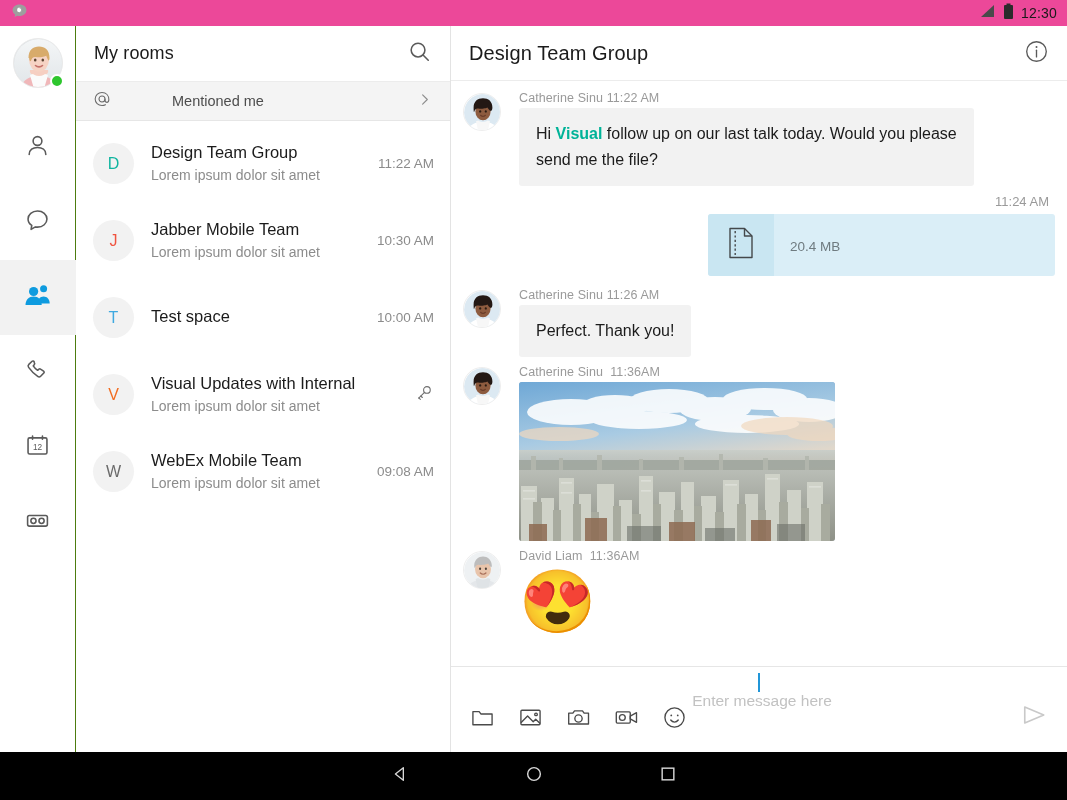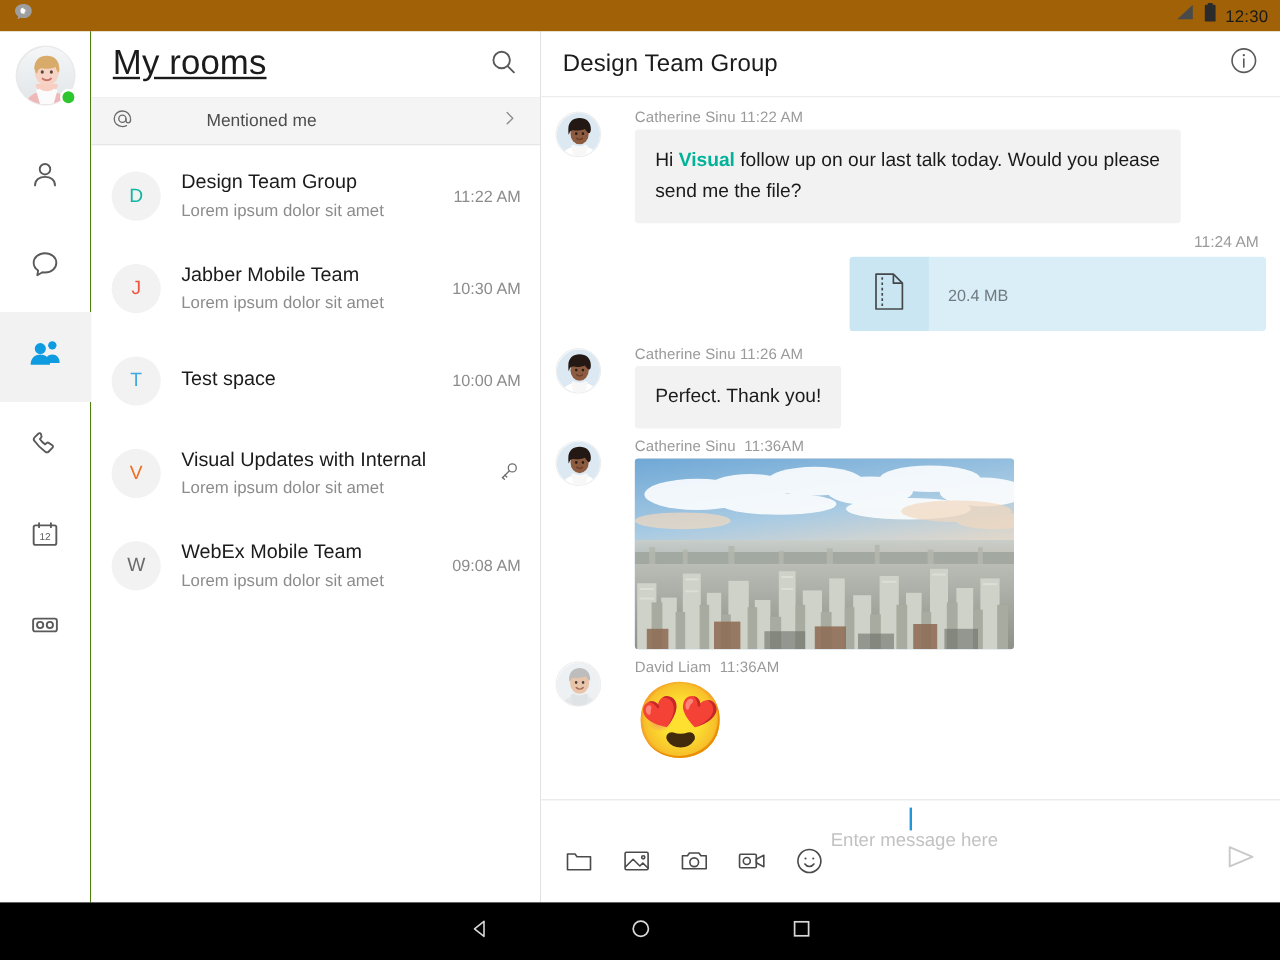--- a/index.html
+++ b/index.html
@@ -9,21 +9,21 @@
     background: #ffffff;
     overflow: hidden;
   }
 
   #app { position: relative; width: 1067px; height: 800px; }
 
   
   .statusbar {
     position: absolute; top: 0; left: 0;
     width: 1067px; height: 26px;
-    background: #a16207;
+    background: #ec4899;
     display: flex; align-items: center;
     padding: 0 10px;
     z-index: 20;
   }
   .statusbar .sb-left { display: flex; align-items: center; gap: 6px; }
   .statusbar .sb-spacer { flex: 1; }
   .statusbar .sb-right { display: flex; align-items: center; gap: 7px; }
   .sb-clock { font-size: 14px; color: #1a1a1a; letter-spacing: .2px; }
 
   
@@ -64,23 +64,22 @@
     border-right: 1px solid #e3e3e3;
   }
   .rooms-header {
     height: 56px;
     display: flex; align-items: center;
     padding: 0 18px 0 18px;
     border-bottom: 1px solid #ececec;
   }
   .rooms-title {
     flex: 1;
-    font-size: 29px; color: #1b1b1b; font-weight: 400;
+    font-size: 18px; color: #1b1b1b; font-weight: 400;
     letter-spacing: .1px;
-    text-decoration: underline;
   }
   .mentioned-row {
     height: 39px;
     background: #f4f4f4;
     border-bottom: 1px solid #e6e6e6;
     display: flex; align-items: center;
     padding: 0 18px 0 16px;
     cursor: pointer;
     gap: 48px;
   }
@@ -137,21 +136,21 @@
     flex: 1 1 auto; overflow: hidden;
     padding: 10px 12px 4px 12px;
   }
 
   .msg { display: flex; margin-bottom: 8px; }
   .msg-avatar {
     width: 38px; height: 38px; border-radius: 50%;
     overflow: hidden; flex: 0 0 auto;
     margin-top: 2px; border: 1px solid #eee;
   }
-  .msg-body { margin-left: 28px; flex: 1; min-width: 0; }
+  .msg-body { margin-left: 18px; flex: 1; min-width: 0; }
   .msg-meta {
     font-size: 12.5px; color: #9a9a9a; margin-bottom: 3px;
     letter-spacing: .1px;
   }
   .bubble {
     display: inline-block;
     background: #f2f2f2;
     border-radius: 3px;
     padding: 13px 17px;
     font-size: 16px; color: #1b1b1b; line-height: 26px;

